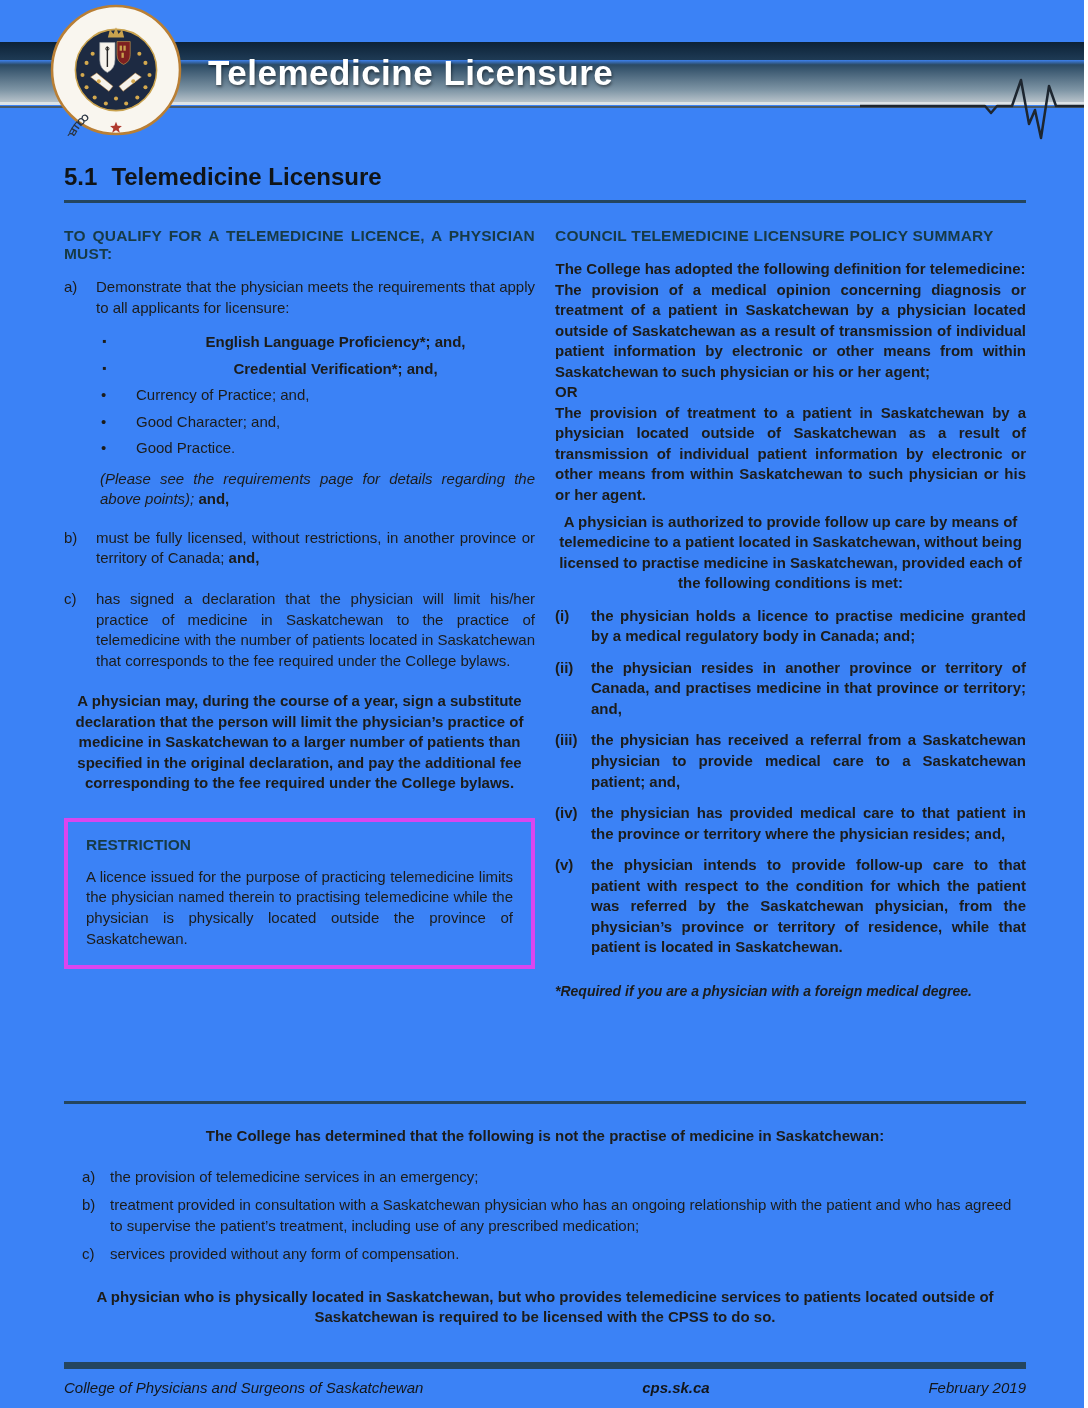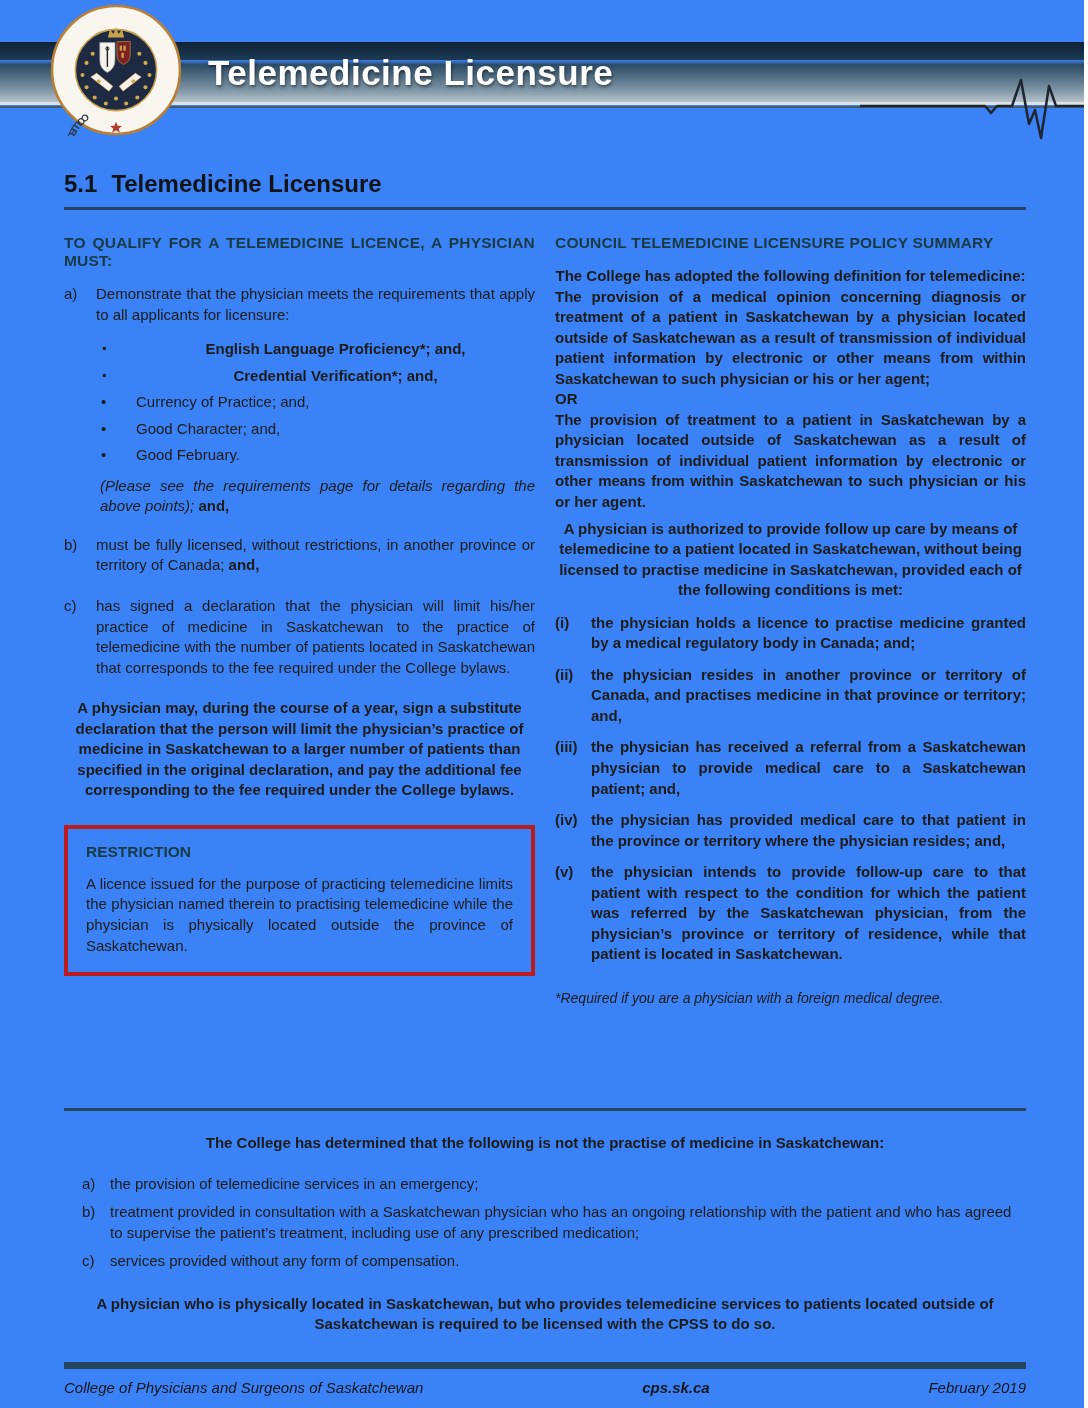--- a/index.html
+++ b/index.html
@@ -16,21 +16,21 @@
   .banner-line  { position:absolute; top:106px; left:0; width:1088px; height:2px; background:#46596a; }
   .banner-title {
     position:absolute; top:53px; left:208px; margin:0;
     font-size:35px; font-weight:bold; color:#ffffff; letter-spacing:0.5px;
     text-shadow:1px 2px 3px rgba(0,0,0,0.45);
   }
   .logo { position:absolute; top:4px; left:50px; width:132px; height:132px; }
   .ring-text { font-family:"Liberation Sans", sans-serif; font-size:9.5px; font-weight:bold; fill:#2a3442; }
   .ekg { position:absolute; top:72px; left:860px; width:228px; height:72px; }
   
-  .content { position:absolute; top:170px; left:64px; width:962px; }
+  .content { position:absolute; top:163px; left:64px; width:962px; }
   .section-title {
     margin:0 0 24px 0; padding-bottom:9px; border-bottom:3px solid #24455f;
     font-size:24px; font-weight:bold; color:#101418;
   }
   .section-title .num { margin-right:14px; }
   .cols { display:flex; gap:20px; min-height:848px; align-items:flex-start; }
   .col { flex:1; min-width:0; }
   p { margin:0 0 12px 0; font-size:15px; line-height:1.37; }
   .just { text-align:justify; }
   .b { font-weight:bold;text-align:center; }
@@ -47,25 +47,25 @@
   .li.cond .lbl { flex:0 0 36px; font-weight:bold; }
   .li.cond p { font-weight:bold; }
   ul.bullets { list-style:none; margin:6px 0 10px 36px; padding:0; }
   ul.bullets li { position:relative; padding-left:36px; margin-bottom:6px; font-size:15px; line-height:1.37; }
   ul.bullets li.sq::before { content:"▪"; position:absolute; left:2px; top:1px; font-size:12px; }
   ul.bullets li.rd::before { content:"•"; position:absolute; left:1px; font-size:15px; }
   .note { margin:2px 0 18px 36px; }
   .note .it { font-style:italic; }
   .gap-lg { margin-bottom:20px; }
   .restriction {
-    border:4px solid #b91c1c; padding:14px 18px 16px 18px; margin-top:24px;
+    border:4px solid #d946ef; padding:14px 18px 16px 18px; margin-top:24px;
   }
   .restriction h4 { margin:0 0 13px 0; font-size:15.5px; font-weight:bold; color:#173a45; }
   .restriction p { margin:0; text-align:justify; }
-  .footnote { margin:24px 0 0 0; font-size:14px; font-weight:normal; font-style:italic; text-align:justify; }
+  .footnote { margin:24px 0 0 0; font-size:14px; font-weight:bold; font-style:italic; text-align:justify; }
   .or-label { margin:0; font-weight:bold; }
   .def { margin:0; }
   .midrule { margin-top:26px; border-top:3px solid #24455f; }
   .bottom { margin-top:22px; }
   .bottom .heading { margin-bottom:20px; }
   .bottom .li { margin:0 0 8px 18px; }
   .bottom .li .lbl { flex:0 0 28px; }
   .bottom .closing { margin-top:22px; }
   
   .footer { position:absolute; left:64px; top:1362px; width:962px; }
@@ -146,21 +146,21 @@
         <div class="li">
           <span class="lbl">a)</span>
           <p class="just">Demonstrate that the physician meets the requirements that apply to all applicants for licensure:</p>
         </div>
 
         <ul class="bullets">
           <li class="sq b">English Language Proficiency*; and,</li>
           <li class="sq b">Credential Verification*; and,</li>
           <li class="rd">Currency of Practice; and,</li>
           <li class="rd">Good Character; and,</li>
-          <li class="rd">Good February.</li>
+          <li class="rd">Good Practice.</li>
         </ul>
 
         <p class="note just"><span class="it">(Please see the requirements page for details regarding the above points); </span><span class="b">and,</span></p>
 
         <div class="li gap-lg">
           <span class="lbl">b)</span>
           <p class="just"><span>must be fully licensed, without restrictions, in another province or territory of Canada; </span><span class="b">and,</span></p>
         </div>
 
         <div class="li gap-lg">

